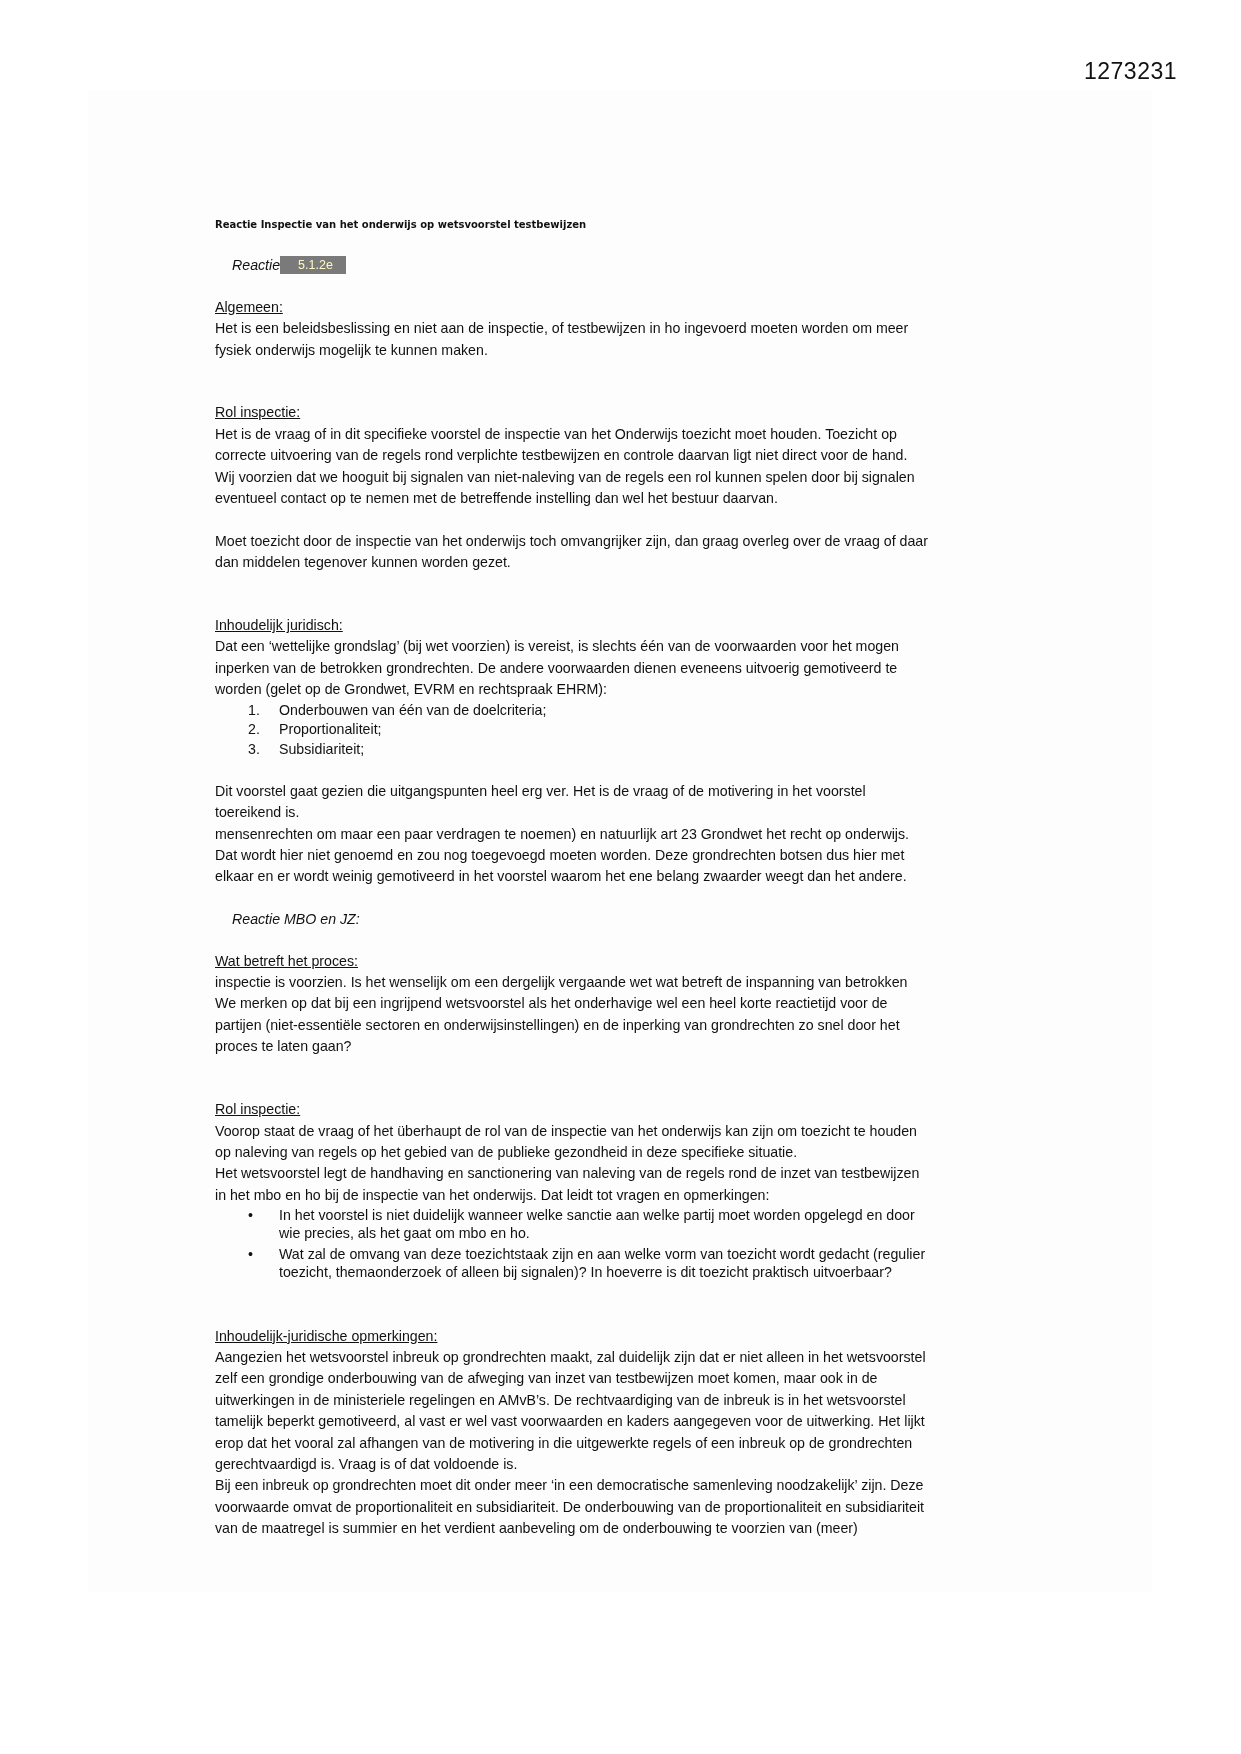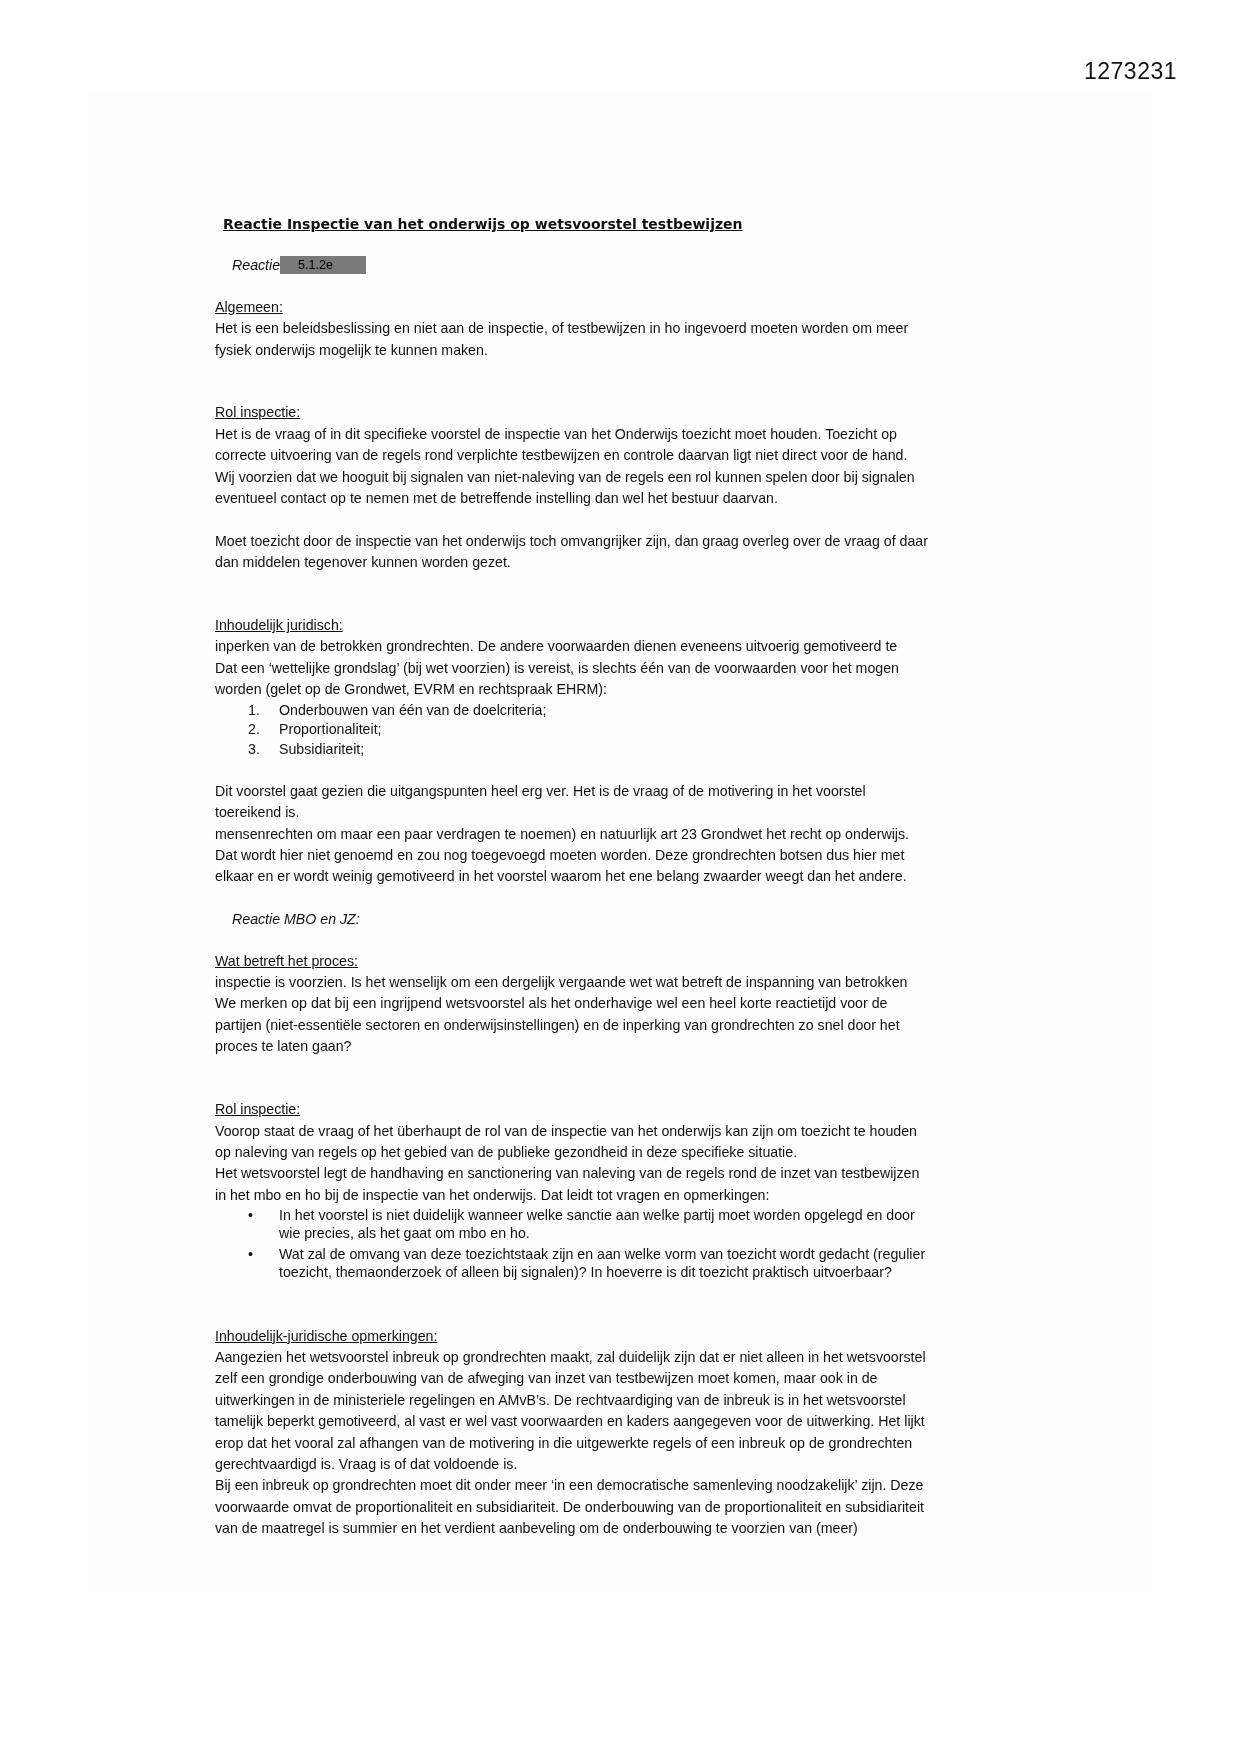--- a/index.html
+++ b/index.html
@@ -2,27 +2,27 @@
 <html><head>
 <meta charset="utf-8">
 <style>
   html, body { margin: 0; padding: 0; background: #ffffff; }
   body { width: 1241px; height: 1754px; position: relative; overflow: hidden;
          font-family: "Liberation Sans", sans-serif; color: #111; }
   .scan { position: absolute; left: 88px; top: 90px; width: 1064px; height: 1502px; background: #fdfdfd; }
   .doc-id { position: absolute; left: 1084px; top: 58px; font-size: 23px; color: #111;
             font-family: "Liberation Sans", sans-serif; letter-spacing: 0.5px; }
   .content { position: absolute; left: 215px; top: 214px; width: 820px; font-size: 14.2px; line-height: 21.4px; }
-  .title { font-family: "DejaVu Sans", sans-serif; font-weight: bold; font-size: 14px; margin: 0 0 20px 8px; text-decoration: underline; }
+  .title { font-family: "DejaVu Sans", sans-serif; font-weight: bold; font-size: 10px; margin: 0 0 20px 0; }
   .p { margin: 0; }
   .gap { height: 21.4px; }
   .u { text-decoration: underline; margin-top: 20px; }
   .i { font-style: italic; margin-left: 17px; }
-  .redact { display: inline-block; background: #7a7a7a; color: #000000; font-size: 12.5px; line-height: 18px;
-            width: 86px; padding-left: 18px; box-sizing: border-box; vertical-align: top; margin-top: 1px; }
+  .redact { display: inline-block; background: #7a7a7a; color: #fef9c3; font-size: 12.5px; line-height: 18px;
+            width: 66px; padding-left: 18px; box-sizing: border-box; vertical-align: top; margin-top: 1px; }
   ol.nums { margin: 0; padding: 0; list-style: none; }
   ol.nums li { position: relative; padding-left: 64px; line-height: 19.6px; }
   ol.nums li .n { position: absolute; left: 33px; }
   ul.bul { margin: 0; padding: 0; list-style: none; }
   ul.bul li { position: relative; padding-left: 64px; line-height: 18px; margin-bottom: 3px; }
   ul.bul li .b { position: absolute; left: 33px; }
 </style>
 </head>
 <body>
 
@@ -43,22 +43,22 @@
   <div class="p">Het is de vraag of in dit specifieke voorstel de inspectie van het Onderwijs toezicht moet houden. Toezicht op</div>
   <div class="p">correcte uitvoering van de regels rond verplichte testbewijzen en controle daarvan ligt niet direct voor de hand.</div>
   <div class="p">Wij voorzien dat we hooguit bij signalen van niet-naleving van de regels een rol kunnen spelen door bij signalen</div>
   <div class="p">eventueel contact op te nemen met de betreffende instelling dan wel het bestuur daarvan.</div>
   <div class="gap"></div>
   <div class="p">Moet toezicht door de inspectie van het onderwijs toch omvangrijker zijn, dan graag overleg over de vraag of daar</div>
   <div class="p">dan middelen tegenover kunnen worden gezet.</div>
   <div class="gap"></div>
 
   <div class="p u">Inhoudelijk juridisch:</div>
+  <div class="p">Dat een ‘wettelijke grondslag’ (bij wet voorzien) is vereist, is slechts één van de voorwaarden voor het mogen</div>
   <div class="p">inperken van de betrokken grondrechten. De andere voorwaarden dienen eveneens uitvoerig gemotiveerd te</div>
-  <div class="p">Dat een ‘wettelijke grondslag’ (bij wet voorzien) is vereist, is slechts één van de voorwaarden voor het mogen</div>
   <div class="p">worden (gelet op de Grondwet, EVRM en rechtspraak EHRM):</div>
   <ol class="nums">
     <li><span class="n">1.</span><span>Onderbouwen van één van de doelcriteria;</span></li>
     <li><span class="n">2.</span><span>Proportionaliteit;</span></li>
     <li><span class="n">3.</span><span>Subsidiariteit;</span></li>
   </ol>
   <div class="gap"></div>
   <div class="p">Dit voorstel gaat gezien die uitgangspunten heel erg ver. Het is de vraag of de motivering in het voorstel</div>
   <div class="p">toereikend is.</div>
   <div class="p">mensenrechten om maar een paar verdragen te noemen) en natuurlijk art 23 Grondwet het recht op onderwijs.</div>

